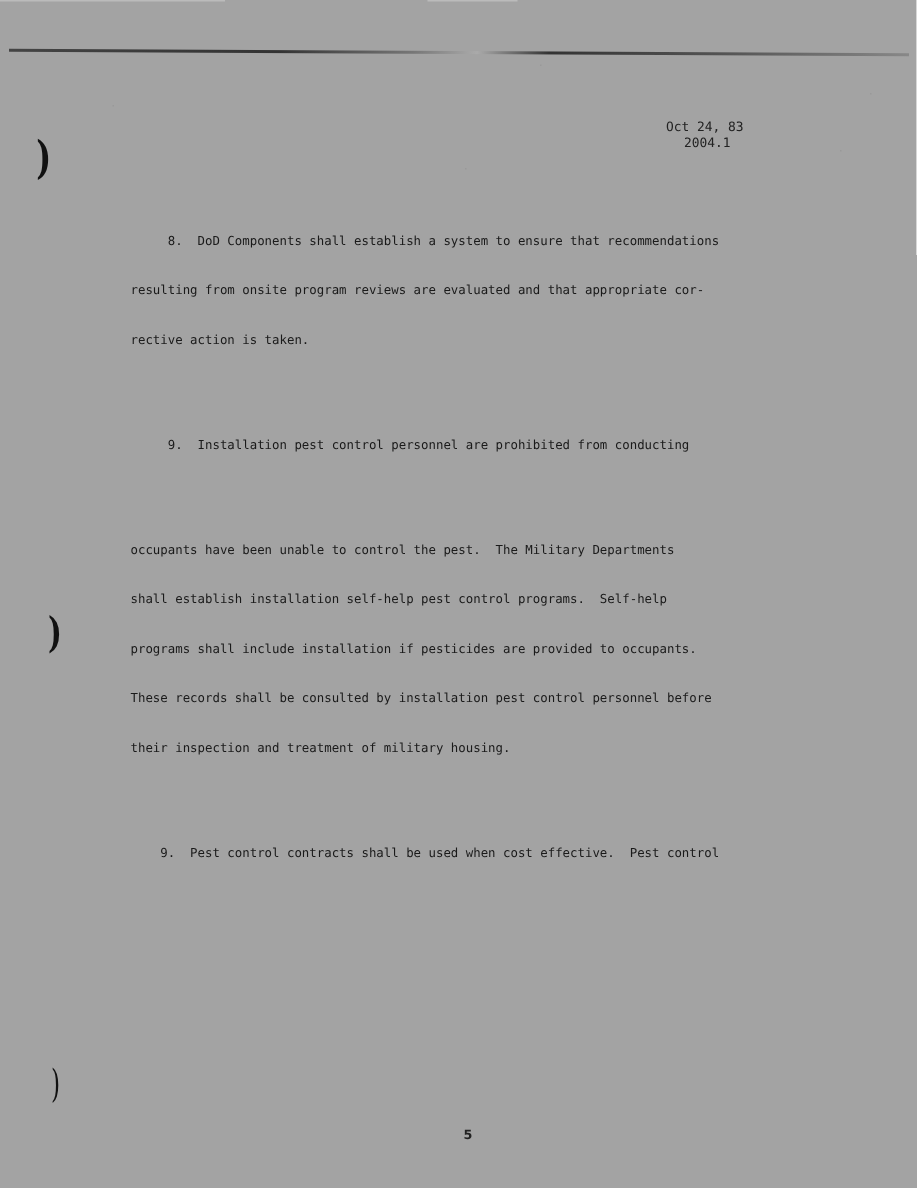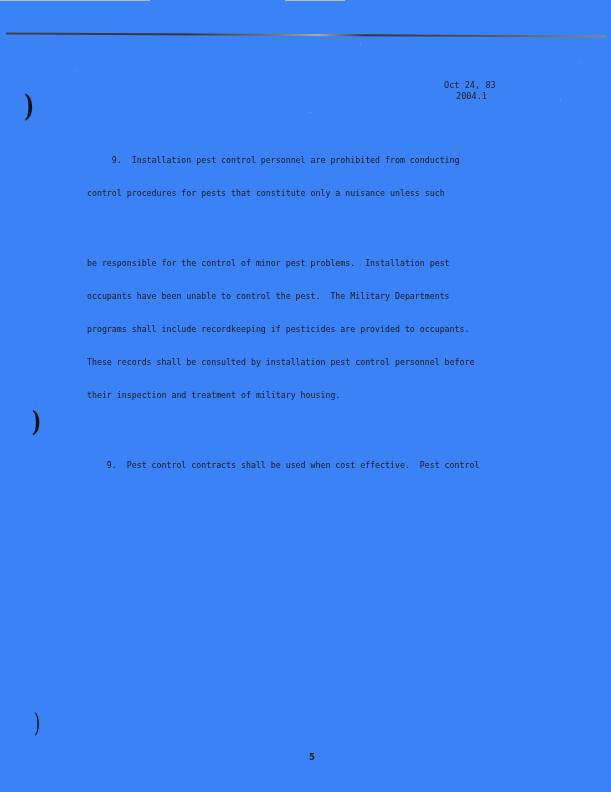--- a/index.html
+++ b/index.html
@@ -1,17 +1,17 @@
 <!DOCTYPE html>
 <html><head>
 <meta charset="utf-8">
 <style>
   html, body { margin: 0; padding: 0; background: #ffffff; }
   body { width: 611px; height: 792px; position: relative; overflow: hidden; }
-  .page { position: absolute; left: 0; top: 0; width: 611px; height: 792px; background: #3b82f6; }
+  .page { position: absolute; left: 0; top: 0; width: 611px; height: 792px; background: #a3a3a3; }
   .top-rule { position: absolute; left: 6px; top: 34px; width: 600px; height: 2px;
     background: linear-gradient(to right, #444 0%, #333 30%, #777 45%, #aaa 52%, #333 60%, #555 80%, #888 100%);
     transform: rotate(0.3deg); }
   .top-rule2 { position: absolute; left: 0; top: 0; width: 150px; height: 1px; background: #bbb; }
   .top-rule3 { position: absolute; left: 285px; top: 0; width: 60px; height: 1px; background: #bbb; }
   .header-right { position: absolute; left: 444px; top: 80px; font-family: "DejaVu Sans Mono", monospace;
     font-size: 8.6px; line-height: 11px; color: #222; }
   .header-right div { white-space: pre; }
   .header-right .doc-no { padding-left: 12px; }
   .punch { position: absolute; font-family: "DejaVu Serif", serif; color: #111; font-weight: bold; }
@@ -38,27 +38,31 @@
     <div>Oct 24, 83</div>
     <div class="doc-no">2004.1</div>
   </div>
 
   <div class="punch punch1">)</div>
   <div class="punch punch2">)</div>
   <div class="punch punch3">)</div>
 
   <div class="body-text">
     <div class="para">
-      <span class="line">     9.  Installation pest control personnel are prohibited from conducting</span>
-      <span class="line">control procedures for pests that constitute only a nuisance unless such</span>
+      <span class="line">     8.  DoD Components shall establish a system to ensure that recommendations</span>
+      <span class="line">resulting from onsite program reviews are evaluated and that appropriate cor-</span>
+      <span class="line">rective action is taken.</span>
     </div>
     <div class="para">
-      <span class="line">be responsible for the control of minor pest problems.  Installation pest</span>
+      <span class="line">     9.  Installation pest control personnel are prohibited from conducting</span>
+    </div>
+    <div class="para">
       <span class="line">occupants have been unable to control the pest.  The Military Departments</span>
-      <span class="line">programs shall include recordkeeping if pesticides are provided to occupants.</span>
+      <span class="line">shall establish installation self-help pest control programs.  Self-help</span>
+      <span class="line">programs shall include installation if pesticides are provided to occupants.</span>
       <span class="line">These records shall be consulted by installation pest control personnel before</span>
       <span class="line">their inspection and treatment of military housing.</span>
     </div>
     <div class="para">
       <span class="line">    9.  Pest control contracts shall be used when cost effective.  Pest control</span>
       
       
       
       
       

